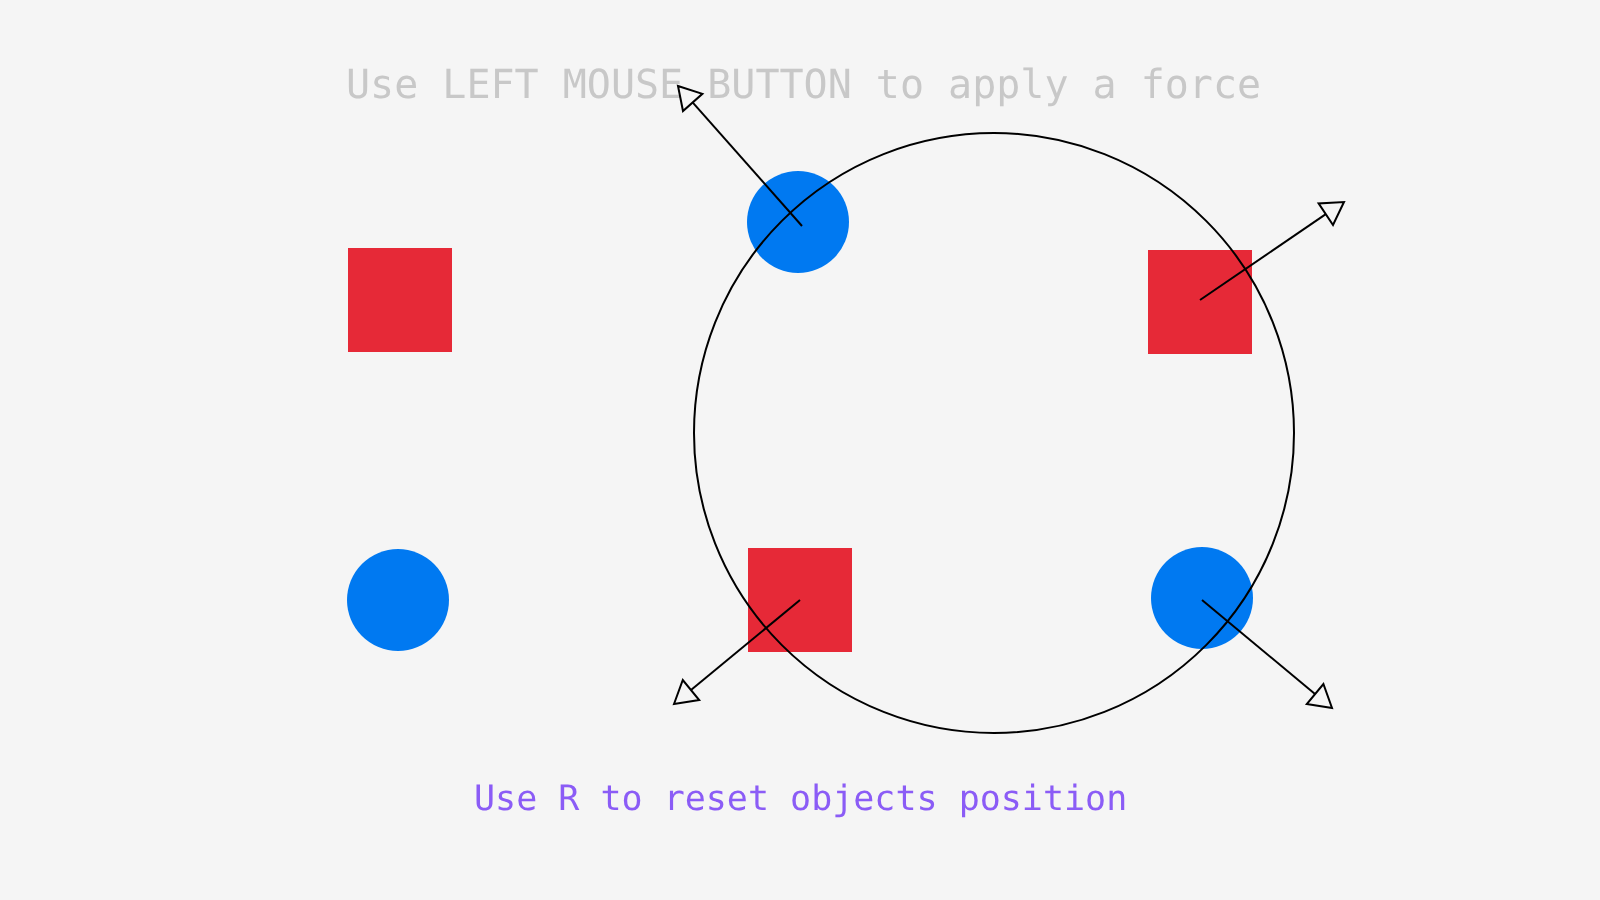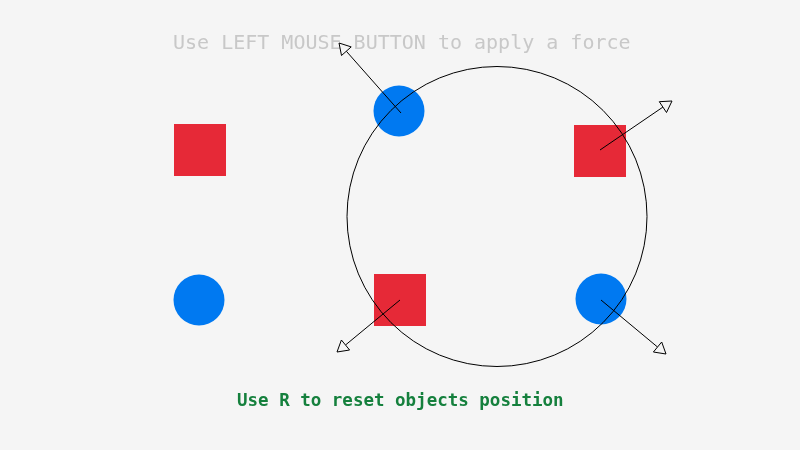--- a/index.html
+++ b/index.html
@@ -28,22 +28,21 @@
   .hint-top {
     left: 173px;
     top: 32px;
     font-size: 20px;
     color: #C8C8C8;
   }
   .hint-bottom {
     left: 237px;
     top: 392px;
     font-size: 17.5px;
-    color: #15803d;
-    font-weight: bold;
+    color: #8b5cf6;
   }
   .scene-svg {
     position: absolute;
     left: 0;
     top: 0;
     width: 800px;
     height: 450px;
   }
 </style>
 </head>

